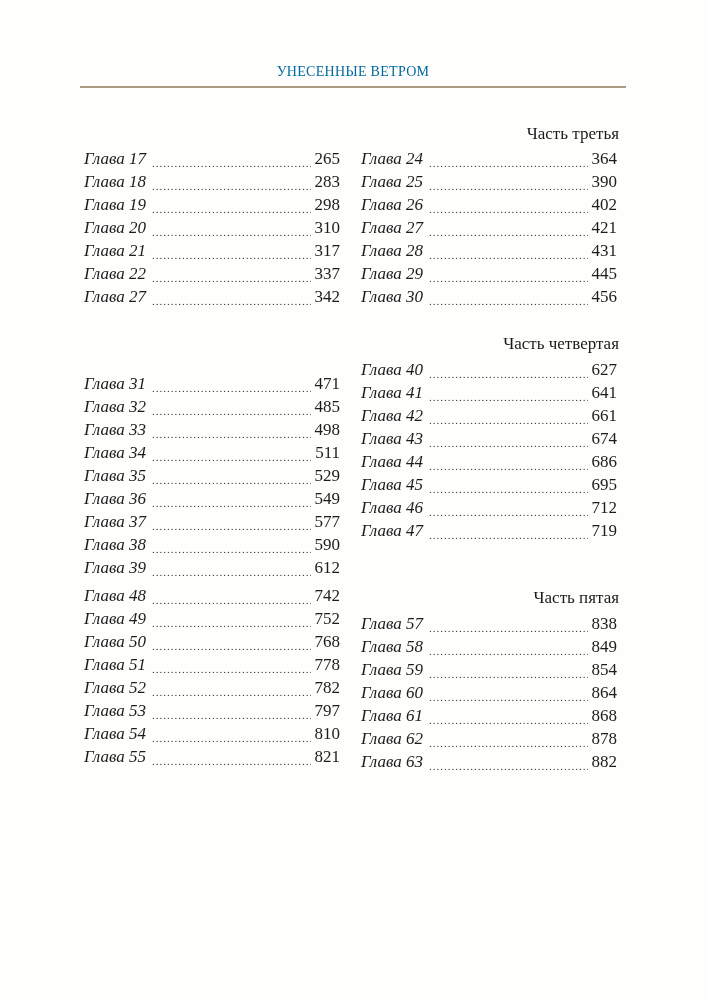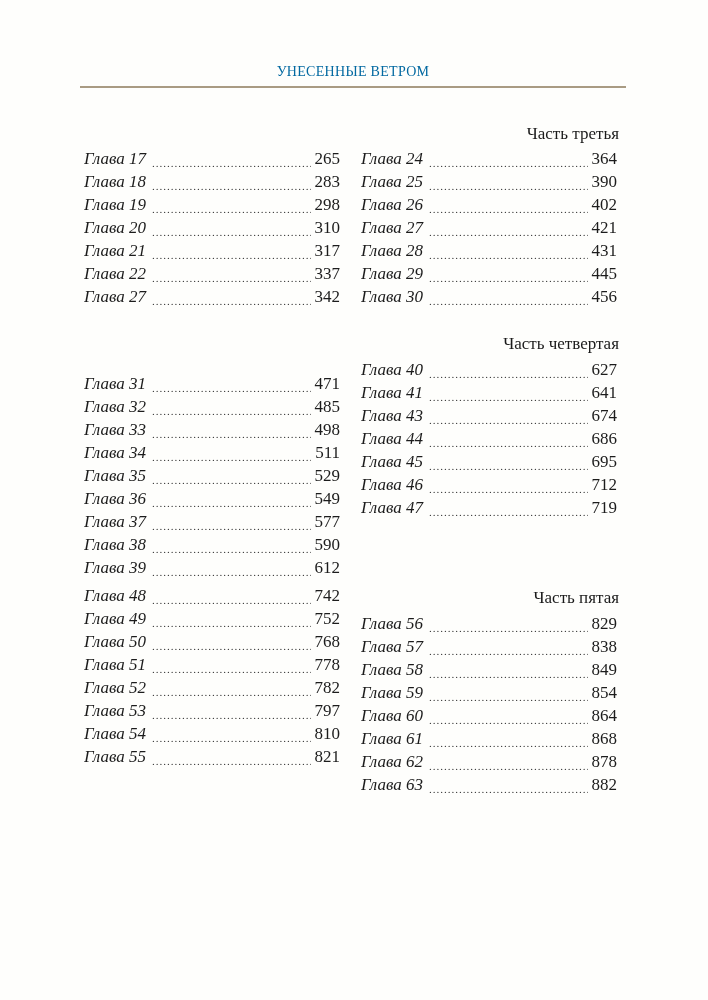--- a/index.html
+++ b/index.html
@@ -154,20 +154,25 @@
         <span class="ch">Глава 40</span>
         <span class="dots"></span>
         <span class="pg">627</span>
       </div>
       <div class="row">
         <span class="ch">Глава 41</span>
         <span class="dots"></span>
         <span class="pg">641</span>
       </div>
       <div class="row">
+        <span class="ch">Глава 42</span>
+        <span class="dots"></span>
+        <span class="pg">661</span>
+      </div>
+      <div class="row">
         <span class="ch">Глава 43</span>
         <span class="dots"></span>
         <span class="pg">674</span>
       </div>
       <div class="row">
         <span class="ch">Глава 44</span>
         <span class="dots"></span>
         <span class="pg">686</span>
       </div>
       <div class="row">
@@ -223,25 +228,20 @@
         <span class="dots"></span>
         <span class="pg">810</span>
       </div>
       <div class="row">
         <span class="ch">Глава 55</span>
         <span class="dots"></span>
         <span class="pg">821</span>
       </div>
     </div>
     <div class="col right" style="top: 611px;">
-      <div class="row">
-        <span class="ch">Глава 56</span>
-        <span class="dots"></span>
-        <span class="pg">829</span>
-      </div>
       <div class="row">
         <span class="ch">Глава 57</span>
         <span class="dots"></span>
         <span class="pg">838</span>
       </div>
       <div class="row">
         <span class="ch">Глава 58</span>
         <span class="dots"></span>
         <span class="pg">849</span>
       </div>

